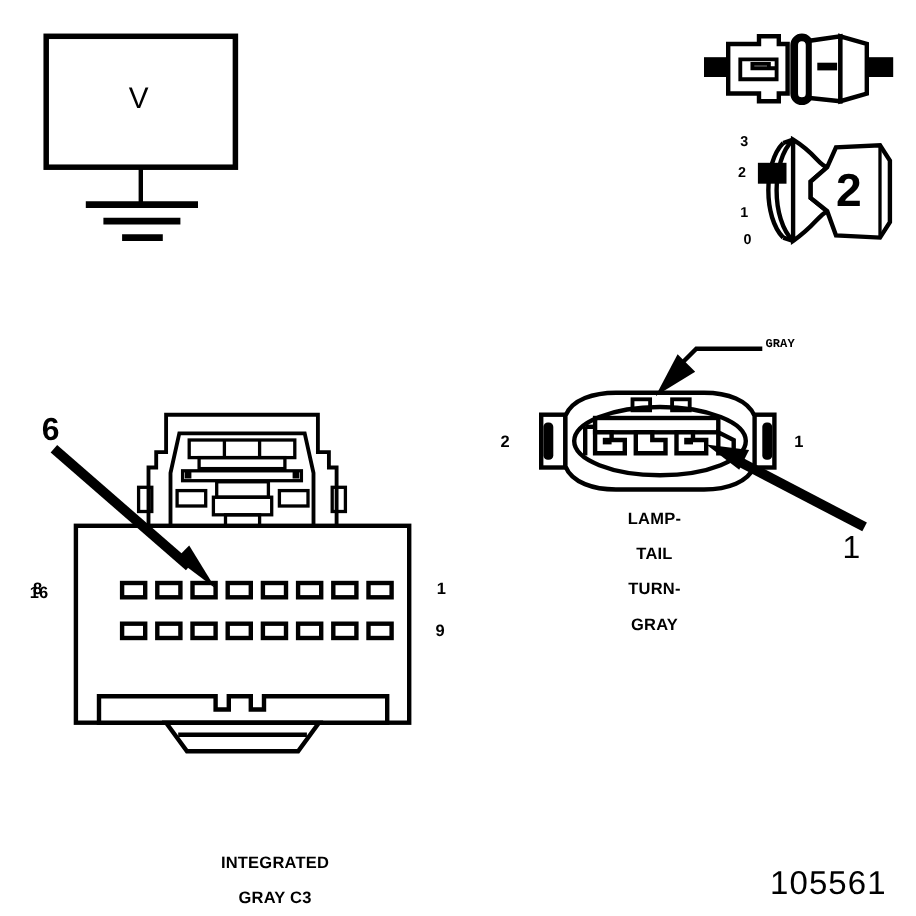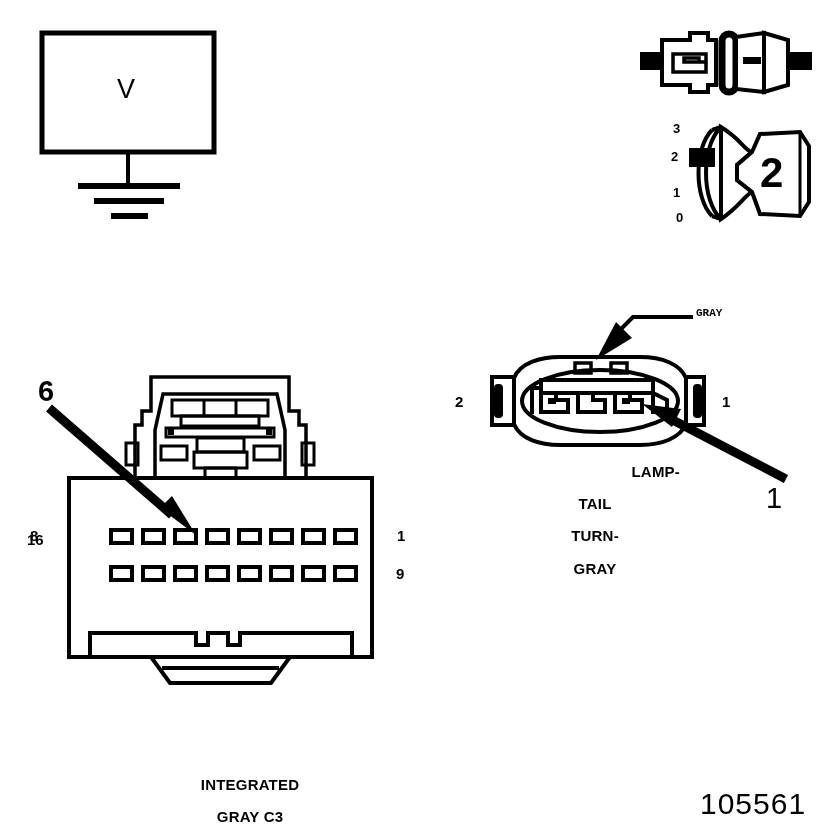--- a/index.html
+++ b/index.html
@@ -192,20 +192,20 @@
   <div class="lbl cap" style="left:120px;top:777px;width:260px;">INTEGRATED</div>
   <div class="lbl cap" style="left:120px;top:809px;width:260px;">GRAY C3</div>
 
   <div class="lbl pin" style="left:455px;top:394px;">2</div>
   <div class="lbl pin" style="left:722px;top:394px;">1</div>
 
   <div class="lbl gray" style="left:696px;top:308px;">GRAY</div>
 
   <div class="lbl callout-thin" style="left:766px;top:484px;">1</div>
 
-  <div class="lbl cap" style="left:510px;top:464px;width:170px;text-align:right;">LAMP-</div>
+  <div class="lbl cap" style="left:510px;top:464px;width:170px;">LAMP-</div>
   <div class="lbl cap" style="left:510px;top:496px;width:170px;">TAIL</div>
   <div class="lbl cap" style="left:510px;top:528px;width:170px;">TURN-</div>
   <div class="lbl cap" style="left:510px;top:561px;width:170px;">GRAY</div>
 
   <div class="lbl idnum" style="left:700px;top:789px;">105561</div>
 
 </div>
 
 </body></html>

